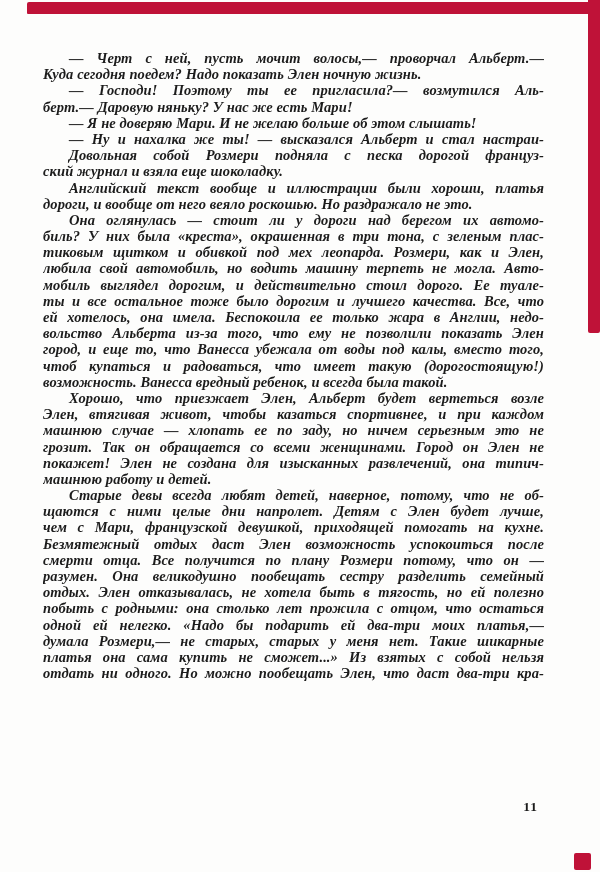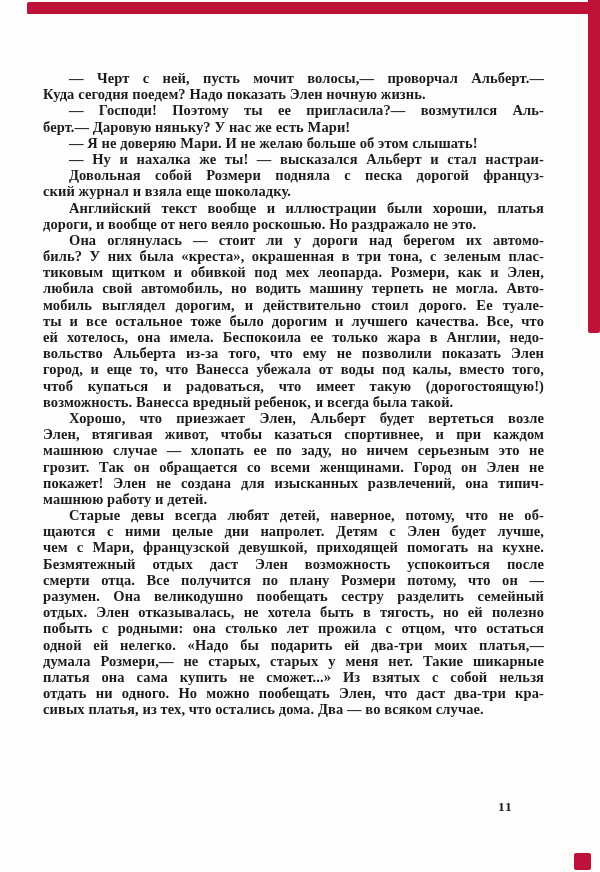--- a/index.html
+++ b/index.html
@@ -28,27 +28,28 @@
     left: 588px; top: 0px; width: 12px; height: 333px;
     border-radius: 0 0 2px 2px;
   }
   .scan-edge.corner {
     left: 574px; top: 853px; width: 17px; height: 17px;
     border-radius: 2px;
   }
   .text-block {
     position: absolute;
     left: 43px;
-    top: 70px;
+    top: 50px;
     width: 501px;
     color: #1c1c1c;
     font-size: 14.5px;
     font-weight: 700;
     line-height: 16.2px;
     letter-spacing: 0.1px;
+    font-style: italic;
   }
   .para {
     margin: 0;
     padding: 0;
   }
   .line {
     height: 16.2px;
     overflow: hidden;
     text-align: justify;
     text-align-last: justify;
@@ -57,20 +58,21 @@
     text-indent: 26px;
   }
   .line.last {
     text-align-last: left;
   }
   .page-number {
     position: absolute;
     left: 498px;
     top: 799px;
     width: 40px;
+    text-align: right;
     color: #1c1c1c;
     font-size: 13.5px;
     font-weight: 700;
     letter-spacing: 1px;
   }
 </style>
 </head>
 <body>
 
 <div class="scan-page">
@@ -128,18 +130,17 @@
         <div class="line">чем с Мари, французской девушкой, приходящей помогать на кухне.</div>
         <div class="line">Безмятежный отдых даст Элен возможность успокоиться после</div>
         <div class="line">смерти отца. Все получится по плану Розмери потому, что он —</div>
         <div class="line">разумен. Она великодушно пообещать сестру разделить семейный</div>
         <div class="line">отдых. Элен отказывалась, не хотела быть в тягость, но ей полезно</div>
         <div class="line">побыть с родными: она столько лет прожила с отцом, что остаться</div>
         <div class="line">одной ей нелегко. «Надо бы подарить ей два-три моих платья,—</div>
         <div class="line">думала Розмери,— не старых, старых у меня нет. Такие шикарные</div>
         <div class="line">платья она сама купить не сможет...» Из взятых с собой нельзя</div>
         <div class="line">отдать ни одного. Но можно пообещать Элен, что даст два-три кра-</div>
-        <div class="line last">сивых платья, из тех, что остались дома. Два — во всяком случае.</div>
       </div>
     </div>
 
   <div class="page-number">11</div>
 </div>
 
 </body></html>

